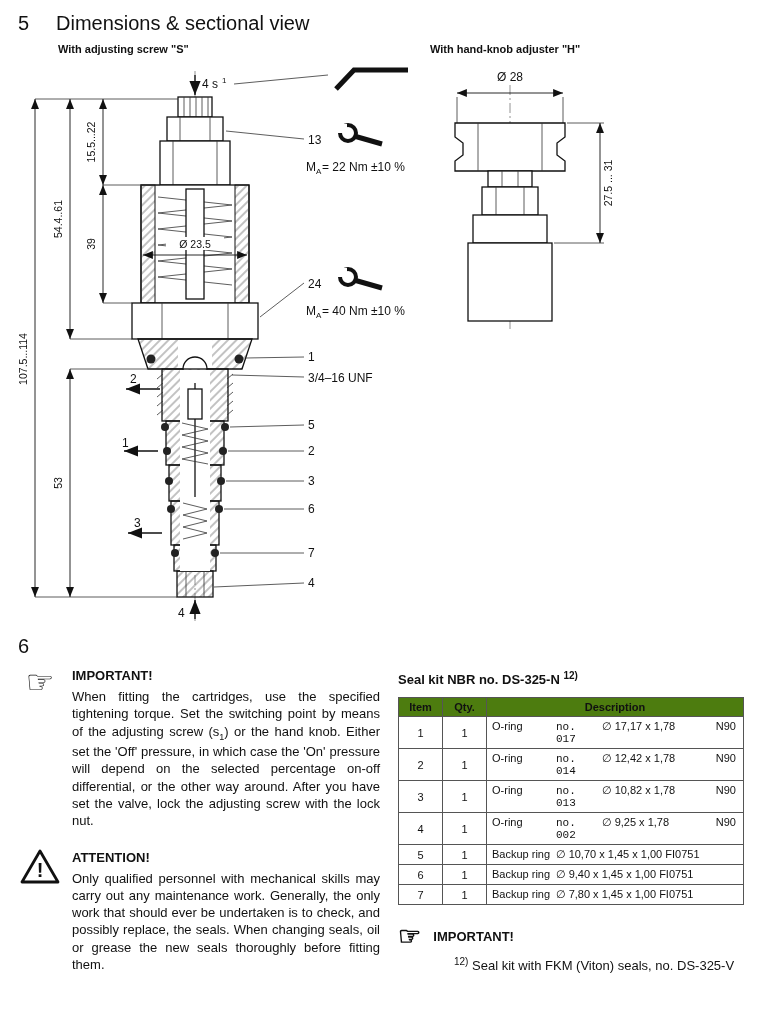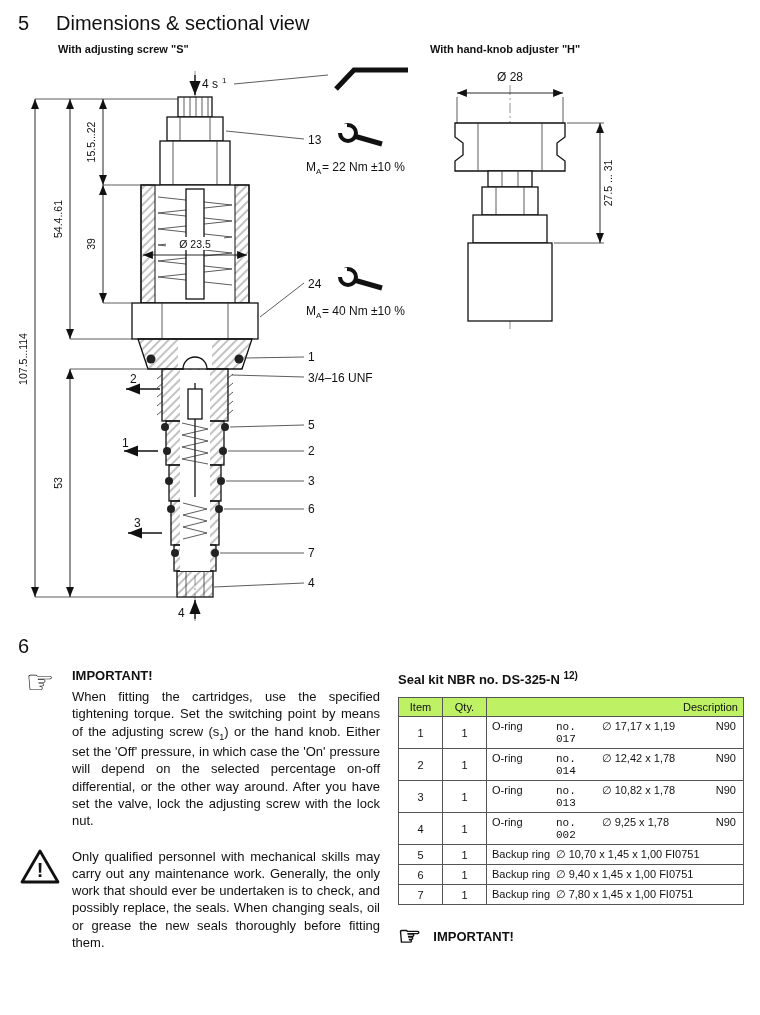--- a/index.html
+++ b/index.html
@@ -29,25 +29,25 @@
   .note-icon{flex:0 0 44px;width:44px;text-align:center;padding-top:0;}
   .hand-glyph{font-size:32px;line-height:1;display:inline-block;}
   .hand-glyph.sm{font-size:26px;}
   .note-title{font-weight:bold;font-size:13px;margin:2px 0 5px;}
   .note-text{font-size:13px;line-height:1.33;text-align:justify;margin:0;}
   sub{font-size:9px;}
   sup{font-size:10px;}
   .kit-title{font-weight:bold;font-size:13px;margin:4px 0 10px;}
   table.kit{border-collapse:collapse;width:100%;table-layout:fixed;}
   table.kit th,table.kit td{border:1px solid #555;font-size:11px;padding:3px 5px;vertical-align:middle;}
-  table.kit th{background:#bef264;font-weight:normal;}
+  table.kit th{background:#4d7c0f;font-weight:bold;}
   table.kit col.c-item{width:44px;}
   table.kit col.c-qty{width:44px;}
   td.c,th.c{text-align:center;}
-  th.l{text-align:right;}
+  th.l{text-align:center;}
   .desc{display:flex;gap:2px;align-items:baseline;}
   .d-type{flex:0 0 62px;}
   .d-no{flex:0 0 44px;font-family:Liberation Mono, monospace;}
   .d-no:empty{display:none;}
   .d-size{white-space:nowrap;}
   .d-mat{margin-left:auto;padding-right:2px;padding-left:38px;}
   .d-mat:empty{display:none;}
   .kit-note{margin-top:18px;}
   .kit-note-head{display:flex;align-items:center;gap:12px;font-weight:bold;font-size:13px;}
   .kit-note-text{font-size:13px;margin-top:7px;padding-left:56px;}
@@ -273,20 +273,21 @@
       </div>
 
       <div class="note">
         <div class="note-icon">
           <svg width="42" height="38" viewBox="0 0 42 38">
             <polygon points="21,3 39,34 3,34" fill="#fff" stroke="#111" stroke-width="2.8" stroke-linejoin="round"></polygon>
             <text x="21" y="29" text-anchor="middle" font-size="20" font-weight="bold" fill="#111">!</text>
           </svg>
         </div>
         <div class="note-body">
+          <div class="note-title">ATTENTION!</div>
           <p class="note-text">Only qualified personnel with mechanical skills may carry out any maintenance work. Generally, the only work that should ever be undertaken is to check, and possibly replace, the seals. When changing seals, oil or grease the new seals thoroughly before fitting them.</p>
         </div>
       </div>
     </div>
 
     <div class="col-right">
       <div class="kit-title">
         <span>Seal kit NBR no. DS-325-N</span>
         <sup>12)</sup>
       </div>
@@ -305,21 +306,21 @@
           </tr>
         </thead>
         <tbody>
           <tr>
             <td class="c">1</td>
             <td class="c">1</td>
             <td>
                 <div class="desc">
                   <span class="d-type">O-ring</span>
                   <span class="d-no">no. 017</span>
-                  <span class="d-size">∅ 17,17 x 1,19</span>
+                  <span class="d-size">∅ 17,17 x 1,78</span>
                   <span class="d-mat">N90</span>
                 </div>
               </td>
           </tr>
           <tr>
             <td class="c">2</td>
             <td class="c">1</td>
             <td>
                 <div class="desc">
                   <span class="d-type">O-ring</span>
@@ -384,17 +385,21 @@
               </td>
           </tr>
         </tbody>
       </table>
 
       <div class="kit-note">
         <div class="kit-note-head">
           <span class="hand-glyph sm">☞</span>
           <span>IMPORTANT!</span>
         </div>
+        <div class="kit-note-text">
+          <sup>12)</sup>
+          <span>Seal kit with FKM (Viton) seals, no. DS-325-V</span>
+        </div>
       </div>
     </div>
 
   </div>
 </div>
 
 </body></html>

